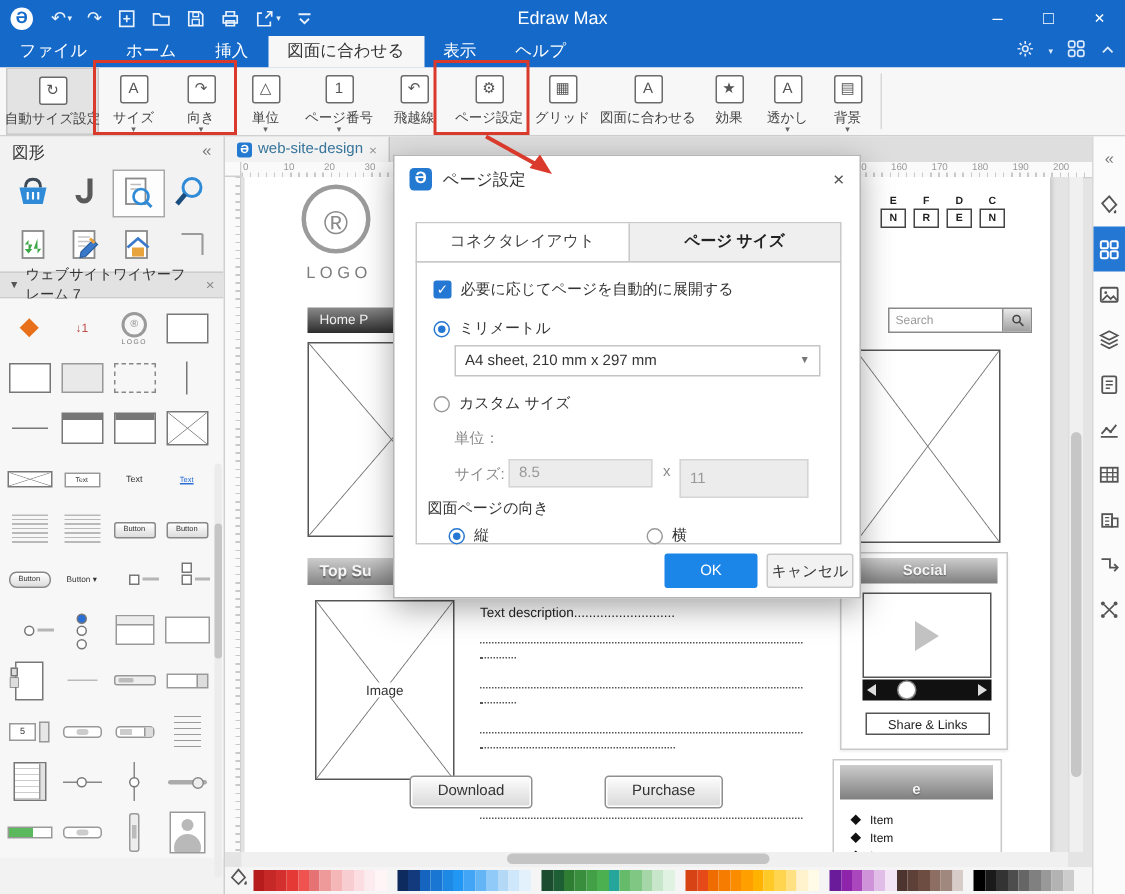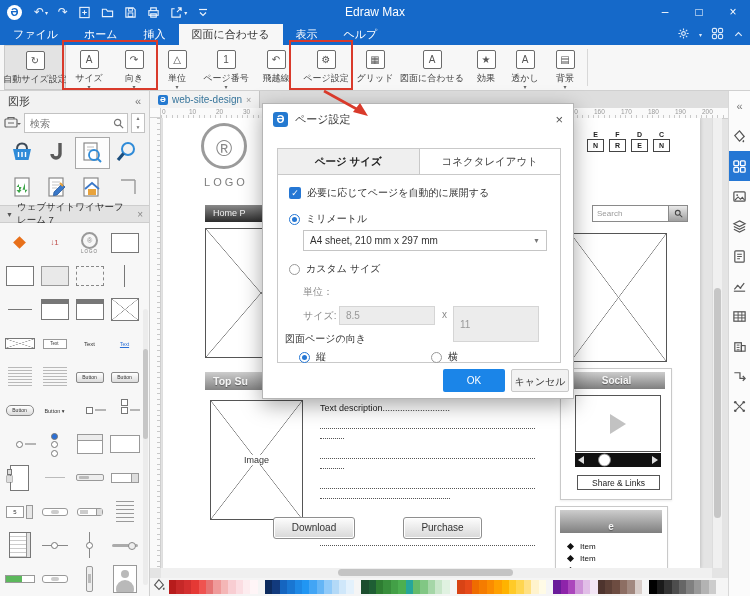--- a/index.html
+++ b/index.html
@@ -367,38 +367,20 @@
   </div>
 </div>
     <div class="rib-div"></div>
   </div>
 
   <div class="leftpanel">
     <div class="lp-head">
       <span>図形</span>
       <span class="lp-collapse">«</span>
     </div>
-    <div class="lp-search">
-      <span class="lp-libicon"><svg width="17" height="15" viewBox="0 0 17 15">
-            <rect x="1" y="3" width="12" height="8" rx="1" fill="none" stroke="#666" stroke-width="1.2"></rect>
-            <path d="M4 3V1.5h6V3M4 7h6" stroke="#666" stroke-width="1.2" fill="none"></path>
-            <path d="M14 6l2 2-2 2" fill="#666" stroke="none" transform="rotate(90 15 8)"></path>
-          </svg></span>
-      <span class="lp-input">
-        <input type="text" placeholder="検索" style="">
-        <svg width="11" height="11" viewBox="0 0 12 12">
-            <circle cx="5" cy="5" r="3.4" fill="none" stroke="#777" stroke-width="1.3"></circle>
-            <path d="M7.6 7.6L11 11" stroke="#777" stroke-width="1.3"></path>
-          </svg>
-      </span>
-      <span class="lp-spin">
-          <span>▲</span>
-          <span>▼</span>
-        </span>
-    </div>
     <div class="iconsgrid">
       <div class="bigicon">
           <svg width="24" height="22" viewBox="0 0 24 22">
             <path d="M7 8C7 4 9 2.5 12 2.5S17 4 17 8" fill="none" stroke="#3d4a57" stroke-width="2"></path>
             <path d="M3 8h18l-2.5 11h-13z" fill="#2f8bd8"></path>
             <path d="M8.5 11v5M12 11v5M15.5 11v5" stroke="#fff" stroke-width="1.4"></path>
           </svg>
         </div>
       <div class="bigicon">
           <svg width="22" height="22" viewBox="0 0 22 22">
@@ -1069,23 +1051,23 @@
       </div>
   </div>
 
   <div class="dialog">
     <div class="dlg-head">
       <span class="dlg-logo">Ə</span>
       <span class="dlg-title">ページ設定</span>
       <span class="dlg-x">×</span>
     </div>
     <div class="dlg-tabs">
+  <div class="dtab" data-active="">コネクタレイアウト</div>
+
   <div class="dtab" data-active="1">ページ サイズ</div>
-
-  <div class="dtab" data-active="">コネクタレイアウト</div>
 </div>
     <div class="dlg-box"></div>
 
     <div class="drow" style="left:26px;top:82px;">
       <span class="chk">✓</span>
       <span>必要に応じてページを自動的に展開する</span>
     </div>
     <div class="drow" style="left:26px;top:108px;">
       <span class="rad on"></span>
       <span>ミリメートル</span>
@@ -1095,21 +1077,21 @@
       <span class="car">▼</span>
     </div>
     <div class="drow" style="left:26px;top:158px;">
       <span class="rad"></span>
       <span>カスタム サイズ</span>
     </div>
     <div class="drow dlbl-dis" style="left:40px;top:181px;">単位：</div>
     <div class="drow dlbl-dis" style="left:40px;top:205px;">サイズ:</div>
     <div class="drow dinput" style="left:76px;top:202px;width:96px;height:19px;">8.5</div>
     <div class="drow dlbl-dis" style="left:179px;top:205px;">x</div>
-    <div class="drow dinput" style="left:190px;top:202px;width:86px;height:36px;">11</div>
+    <div class="drow dinput" style="left:190px;top:202px;width:86px;height:26px;">11</div>
     <div class="drow" style="left:22px;top:228px;">図面ページの向き</div>
     <div class="drow" style="left:36px;top:246px;">
       <span class="rad on"></span>
       <span>縦</span>
     </div>
     <div class="drow" style="left:168px;top:246px;">
       <span class="rad"></span>
       <span>横</span>
     </div>
     <div class="dbtn ok" style="left:180px;top:265px;width:62px;">OK</div>

